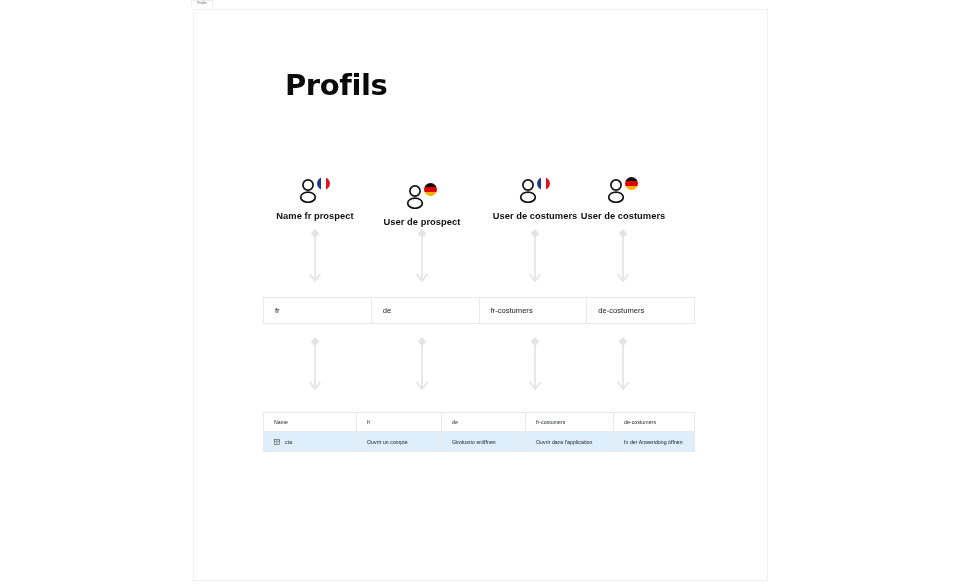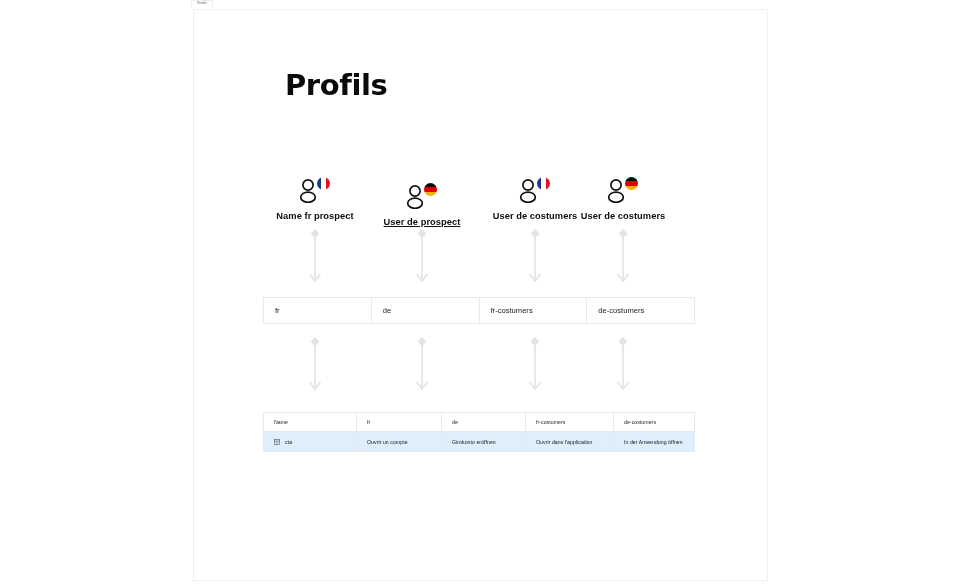--- a/index.html
+++ b/index.html
@@ -80,21 +80,21 @@
   }
   .persona .persona-label {
     margin-top: 6px;
     font-size: 9.3px;
     font-weight: 700;
     color: #0e0e0e;
     letter-spacing: 0.05px;
     white-space: nowrap;
   }
   #persona-0 { left: 245px; top: 175px; }
-  #persona-1 { left: 352px; top: 181px; text-decoration: underline; }
+  #persona-1 { left: 352px; top: 181px; }
   #persona-2 { left: 465px; top: 175px; }
   #persona-3 { left: 553px; top: 175px; }
 
   
   .person-glyph { display:block; }
 
   
   .flag-badge {
     width: 13px;
     height: 13px;

